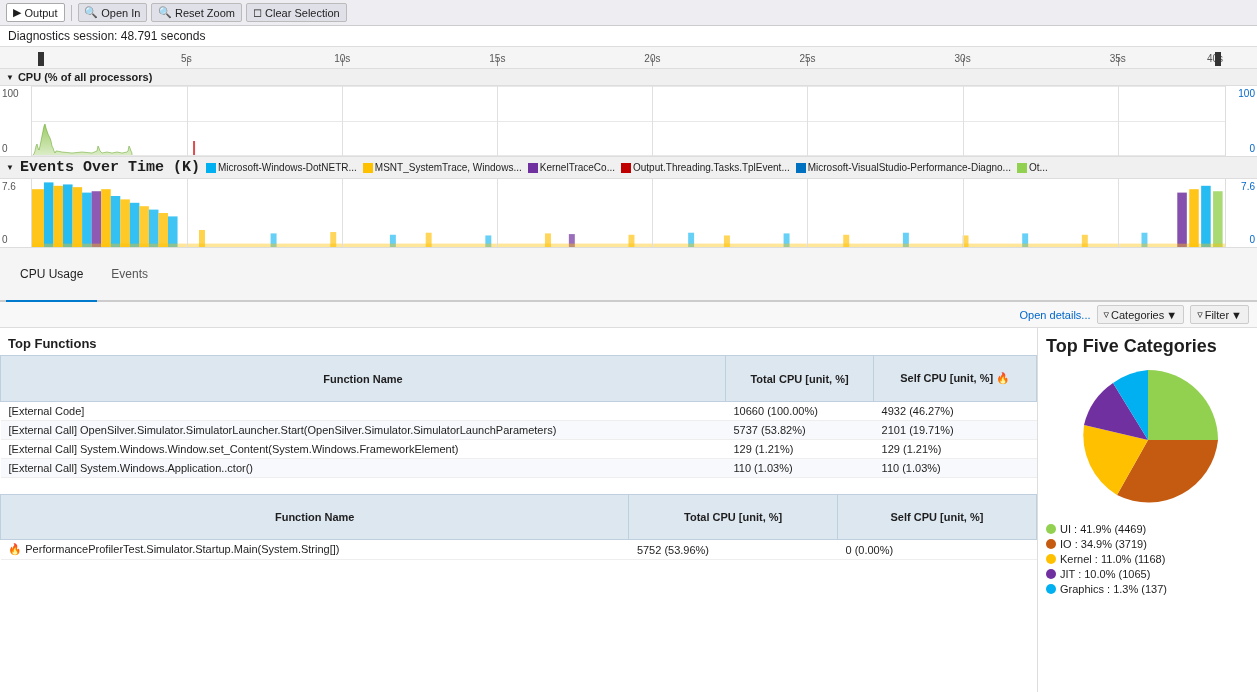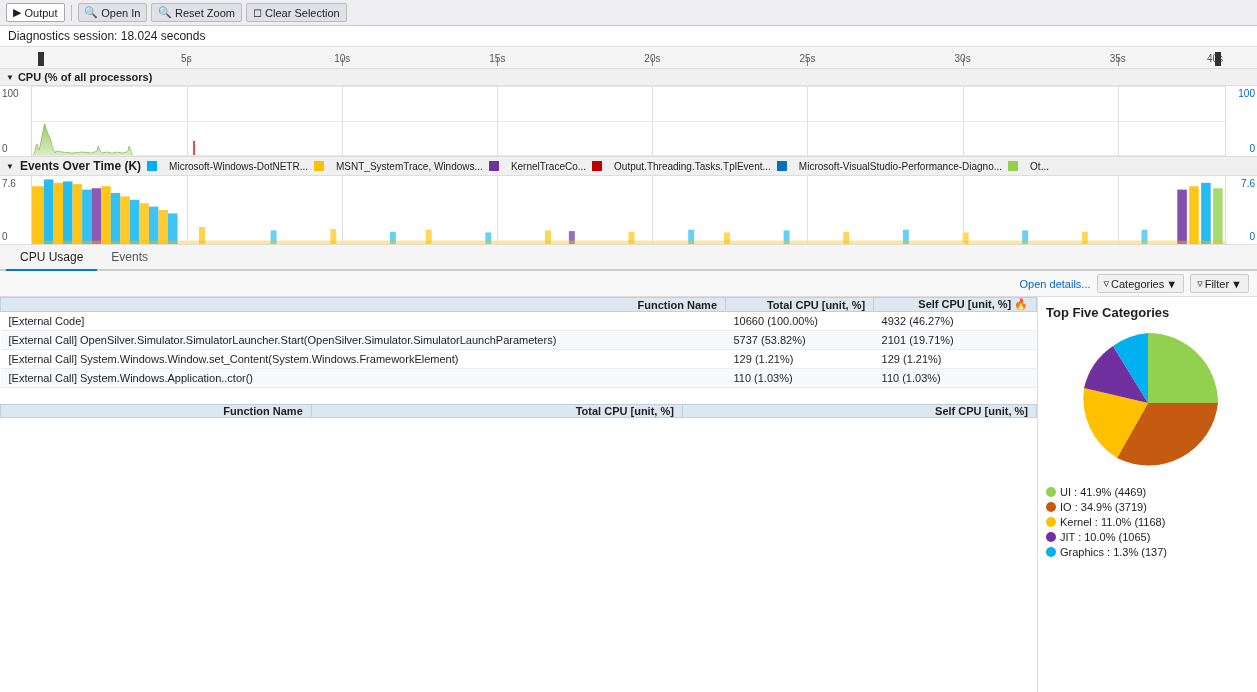--- a/index.html
+++ b/index.html
@@ -53,30 +53,30 @@
     .chart-y-axis { width: 32px; display: flex; flex-direction: column; justify-content: space-between; padding: 2px 2px; font-size: 10px; color: #555; border-right: 1px solid #ddd; }
     .chart-y-axis-right { width: 32px; display: flex; flex-direction: column; justify-content: space-between; padding: 2px 2px; font-size: 10px; color: #555; border-left: 1px solid #ddd; text-align: right; }
     .chart-canvas { flex: 1; position: relative; overflow: hidden; }
 
     
     .events-legend {
       background: #f0f0f0; border-bottom: 1px solid #ddd;
       padding: 2px 6px; display: flex; align-items: center; gap: 6px;
       font-size: 10px; flex-wrap: wrap;
     }
-    .legend-item { display: flex; align-items: center; gap: 12px; }
+    .legend-item { display: flex; align-items: center; gap: 2px; }
     .legend-color { width: 10px; height: 10px; display: inline-block; }
 
     
     .tabs-bar {
       background: #f5f5f5; border-bottom: 2px solid #ccc;
       display: flex; padding: 0 6px; gap: 0;
     }
     .tab {
-      padding: 5px 14px; font-size: 12px; cursor: pointer;
+      padding: 19px 14px; font-size: 12px; cursor: pointer;
       border-bottom: 2px solid transparent; margin-bottom: -2px;
       color: #555;
     }
     .tab.active { border-bottom: 2px solid #007acc; color: #1e1e1e; font-weight: 500; }
 
     
     .content-area {
       display: flex; flex-direction: column; background: #fff;
       height: calc(100vh - 26px - 22px - 22px - 74px - 26px - 28px - 28px);
     }
@@ -101,21 +101,21 @@
 
     
     .section-title {
       font-size: 14px; font-weight: 700; padding: 8px 8px 4px 8px;
       color: #1e1e1e;
     }
 
     
     .data-table { width: 100%; border-collapse: collapse; font-size: 11px; }
     .data-table th {
-      background: #dde7f0; padding: 0 8px; text-align: right;
+      background: #dde7f0; padding: 16px 8px; text-align: center;
       border: 1px solid #c0cfe0; font-weight: 600; color: #1e1e1e;
       white-space: nowrap;
     }
     .data-table td {
       padding: 3px 8px; border-bottom: 1px solid #eee; color: #1e1e1e;
     }
     .data-table tr:nth-child(even) td { background: #f8f9fc; }
     .link-cell { color: #0066cc; cursor: pointer; }
     .flame-icon { color: #e05000; }
     .back-arrow { color: #cc3300; }
@@ -132,21 +132,21 @@
     ::-webkit-scrollbar-track { background: #f0f0f0; }
 
     .chart-bg-lines {
       position: absolute; top: 0; left: 0; right: 0; bottom: 0;
       display: flex; flex-direction: column; justify-content: space-between;
       pointer-events: none;
     }
     .chart-bg-line { width: 100%; height: 1px; background: #e8e8e8; }
 
     .top-title { font-size: 13px; font-weight: 700; color: #1e1e1e; }
-    .five-title { font-size: 13px; font-weight: 700; color: #1e1e1e; margin-bottom: 6px; }
+    .five-title { font-size: 18px; font-weight: 700; color: #1e1e1e; margin-bottom: 6px; }
   </style>
 </head>
 <body>
 
 <div class="toolbar">
   <button class="toolbar-btn active">
     <span>▶</span>
     <span>Output</span>
   </button>
   <div class="toolbar-divider"></div>
@@ -158,21 +158,21 @@
     <span>🔍</span>
     <span>Reset Zoom</span>
   </button>
   <button class="toolbar-btn">
     <span>◻</span>
     <span>Clear Selection</span>
   </button>
 </div>
 
 <div class="diag-header">
-  <span>Diagnostics session: 18.024 seconds</span>
+  <span>Diagnostics session: 48.791 seconds</span>
 </div>
 
 <div class="timeline-ruler">
   <div style="width:32px; border-right:1px solid #ddd;"></div>
   <div class="ruler-track">
     <div class="ruler-start"></div>
     <div class="ruler-line" style="left:13%"></div>
     <div class="ruler-tick" style="left:calc(13% - 6px)">5s</div>
     <div class="ruler-line" style="left:26%"></div>
     <div class="ruler-tick" style="left:calc(26% - 8px)">10s</div>
@@ -237,21 +237,21 @@
     </div>
     <div class="chart-y-axis-right" style="color:#0066cc;">
       <span>100</span>
       <span>0</span>
     </div>
   </div>
 </div>
 
 <div class="events-legend">
   <span class="triangle" style="font-size:8px;">▼</span>
-  <span style="font-size:12px;font-weight:600;">Events Over Time (K)</span>
+  <span style="font-size:15px;font-weight:600;font-family:Liberation Mono, monospace;">Events Over Time (K)</span>
   <div class="legend-item">
     <span class="legend-color" style="background:#00b0f0;"></span>
     <span>Microsoft-Windows-DotNETR...</span>
   </div>
   <div class="legend-item">
     <span class="legend-color" style="background:#ffc000;"></span>
     <span>MSNT_SystemTrace, Windows...</span>
   </div>
   <div class="legend-item">
     <span class="legend-color" style="background:#7030a0;"></span>
@@ -357,20 +357,21 @@
       <span>▿</span>
       <span>Filter</span>
       <span>▼</span>
     </button>
   </div>
 
   <div class="main-split">
 
     <div class="left-panel">
 
+      <div class="section-title top-title">Top Functions</div>
       <table class="data-table">
         <thead>
           <tr>
             <th>Function Name</th>
             <th>Total CPU [unit, %]</th>
             <th>Self CPU [unit, %] <span class="flame-icon">🔥</span></th>
           </tr>
         </thead>
         <tbody id="top-functions-body">
         <tr>
@@ -399,20 +400,25 @@
       <div style="height:16px;"></div>
       <table class="data-table">
         <thead>
           <tr>
             <th>Function Name</th>
             <th>Total CPU [unit, %]</th>
             <th>Self CPU [unit, %]</th>
           </tr>
         </thead>
         <tbody id="hot-path-body">
+            <tr>
+    <td class="link-cell"><span class="flame-icon">🔥</span> PerformanceProfilerTest.Simulator.Startup.Main(System.String[])</td>
+    <td>5752 (53.96%)</td>
+    <td>0 (0.00%)</td>
+  </tr>
           </tbody>
       </table>
     </div>
 
     <div class="right-panel">
       <div class="five-title">Top Five Categories</div>
       <div class="pie-container">
         <svg width="150" height="150" viewBox="0 0 150 150">
 
           <path d="M75,75 L75,5 A70,70 0 0,1 145,75 Z" fill="#92d050"></path>

